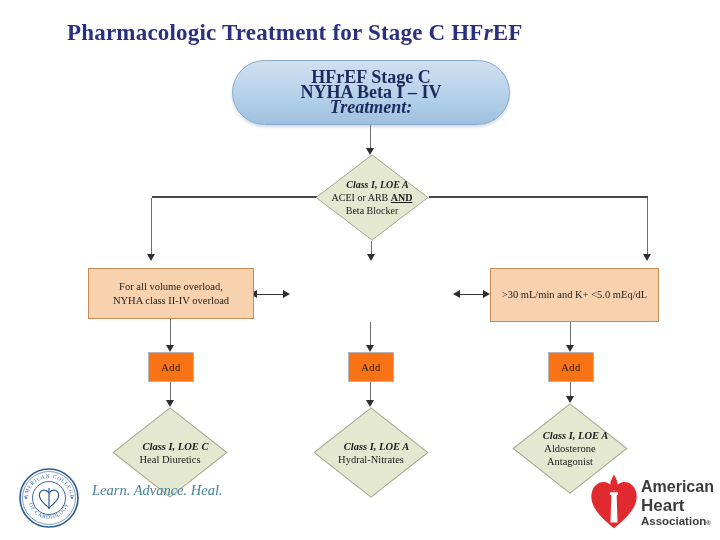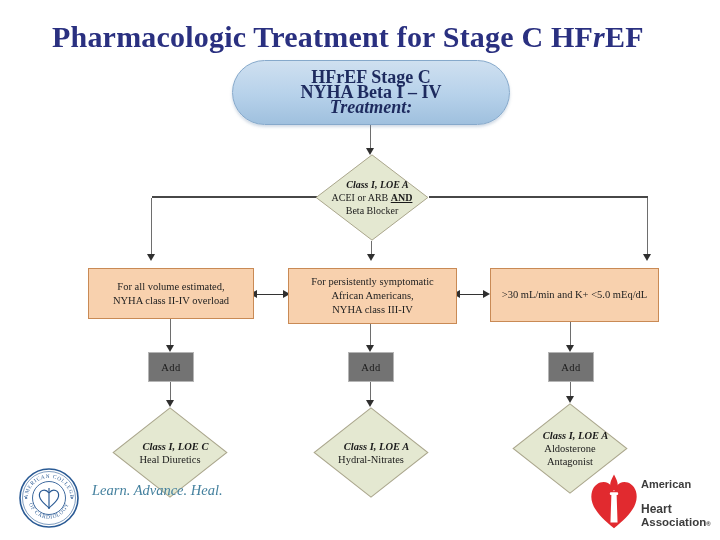--- a/index.html
+++ b/index.html
@@ -5,21 +5,21 @@
   :root{
     --title-navy:#2a3080; --stadium-border:#86a9cb; --stadium-text:#1d2a5e;
     --diamond-fill:#e4e8d1; --diamond-border:#aaa68c;
     --box-fill:#f8d1ae; --box-border:#c98a55;
     --line-dark:#474747; --line-gray:#6e6e6e;
     --acc-blue:#2a5a94; --tagline-teal:#44809e; --aha-red:#e12a2f; --aha-text:#3c3c3c;
   }
   html,body{margin:0;padding:0;background:#fff;}
   .stage{position:relative;width:720px;height:540px;background:#fff;overflow:hidden;
          font-family:"Liberation Serif", serif;}
-  .title{position:absolute;left:52px;top:20px;margin:0;font-size:30px;font-weight:bold;
+  .title{position:absolute;left:67px;top:20px;margin:0;font-size:23px;font-weight:bold;
          color:var(--title-navy);letter-spacing:.2px;white-space:nowrap;}
   .title .ital{font-style:italic;}
 
   
   .stadium{position:absolute;left:232px;top:60px;width:276px;height:63px;border-radius:40px;
            background:linear-gradient(180deg,#cfe0f0 0%,#b6d1ea 55%,#9fc0de 100%);
            border:1px solid var(--stadium-border);
            display:flex;flex-direction:column;align-items:center;justify-content:center;
            font-size:18px;font-weight:bold;color:var(--stadium-text);line-height:15px;text-align:center;
            box-shadow:0 2px 3px rgba(120,150,180,.35);}
@@ -29,42 +29,42 @@
   .diamond svg{position:absolute;left:0;top:0;width:100%;height:100%;}
   .diamond polygon{fill:var(--diamond-fill);stroke:var(--diamond-border);stroke-width:1;}
   .dtext{position:absolute;inset:0;display:flex;flex-direction:column;align-items:center;
          justify-content:center;text-align:center;font-size:10.5px;line-height:13px;color:#1a1a1a;}
   .loe{font-weight:bold;font-style:italic;margin-left:11px;}
   .andw{font-weight:bold;text-decoration:underline;}
 
   .pbox{position:absolute;background:var(--box-fill);border:1px solid var(--box-border);
         display:flex;flex-direction:column;align-items:center;justify-content:center;
         text-align:center;font-size:10.5px;line-height:14px;color:#222;}
-  .addbox{position:absolute;width:44px;height:28px;background:#737373;border:1px solid #b5b5b5;
+  .addbox{position:absolute;width:44px;height:28px;background:#f97316;border:1px solid #b5b5b5;
           display:flex;align-items:center;justify-content:center;font-size:10.5px;color:#1a1a1a;
           letter-spacing:.5px;}
 
   
   .ln{position:absolute;background:var(--line-gray);}
   .ln.thick{background:var(--line-dark);}
   .ah-down{position:absolute;width:0;height:0;border-left:4px solid transparent;
            border-right:4px solid transparent;border-top:7px solid #2f2f2f;}
   .ah-left{position:absolute;width:0;height:0;border-top:4px solid transparent;
            border-bottom:4px solid transparent;border-right:7px solid #2f2f2f;}
   .ah-right{position:absolute;width:0;height:0;border-top:4px solid transparent;
             border-bottom:4px solid transparent;border-left:7px solid #2f2f2f;}
 
   
   .seal{position:absolute;left:18px;top:467px;width:62px;height:62px;}
   .tagline{position:absolute;left:92px;top:481px;font-style:italic;color:var(--tagline-teal);
            font-size:14.5px;line-height:19px;}
   .aha{position:absolute;left:586px;top:472px;width:56px;height:62px;}
   .aha-text{position:absolute;left:641px;top:479px;font-family:"Liberation Sans",sans-serif;
             font-weight:bold;color:var(--aha-text);line-height:1;}
-  .aha-l1{font-size:11px;} .aha-l2{font-size:12px;margin-top:13px;} .aha-l3{font-size:11.5px;margin-top:2px;}
+  .aha-l1{font-size:16px;} .aha-l2{font-size:17px;margin-top:2px;} .aha-l3{font-size:11.5px;margin-top:2px;}
   .reg{font-size:6px;vertical-align:baseline;}
 </style>
 </head>
 <body>
 
 <div class="stage">
 
   <h1 class="title"><span>Pharmacologic Treatment for Stage C HF</span><span class="ital">r</span><span>EF</span></h1>
 
   <div class="ln" style="left:370px;top:124px;width:1px;height:24px;"></div>
@@ -115,27 +115,22 @@
         <polygon points="50,1 99,50 50,99 1,50" vector-effect="non-scaling-stroke"></polygon>
       </svg>
     <div class="dtext" style="font-size:10px;">
       <div class="loe">Class I, LOE A</div>
       <div><span>ACEI or ARB </span><span class="andw">AND</span></div>
       <div>Beta Blocker</div>
     </div>
   </div>
 
   <div class="pbox" style="left:88px;top:268px;width:164px;height:49px;">
-    <div>For all volume estimated,</div>
+    <div>For all volume overload,</div>
     <div>NYHA class II-IV overload</div>
-  </div>
-  <div class="pbox" style="left:288px;top:268px;width:167px;height:54px;">
-    <div>For persistently symptomatic</div>
-    <div>African Americans,</div>
-    <div>NYHA class III-IV</div>
   </div>
   <div class="pbox" style="left:490px;top:268px;width:167px;height:52px;">
     <div>&gt;30 mL/min and K+ &lt;5.0 mEq/dL</div>
   </div>
 
   <div class="addbox" style="left:148px;top:352px;">
       <span>Add</span>
     </div>
   <div class="addbox" style="left:348px;top:352px;">
       <span>Add</span>

